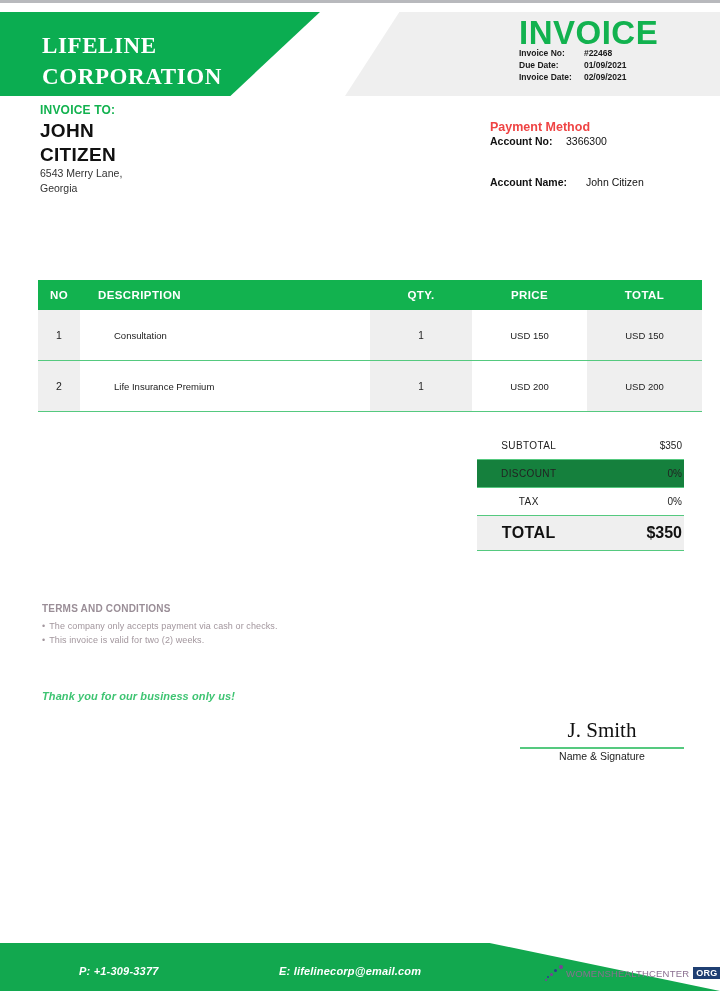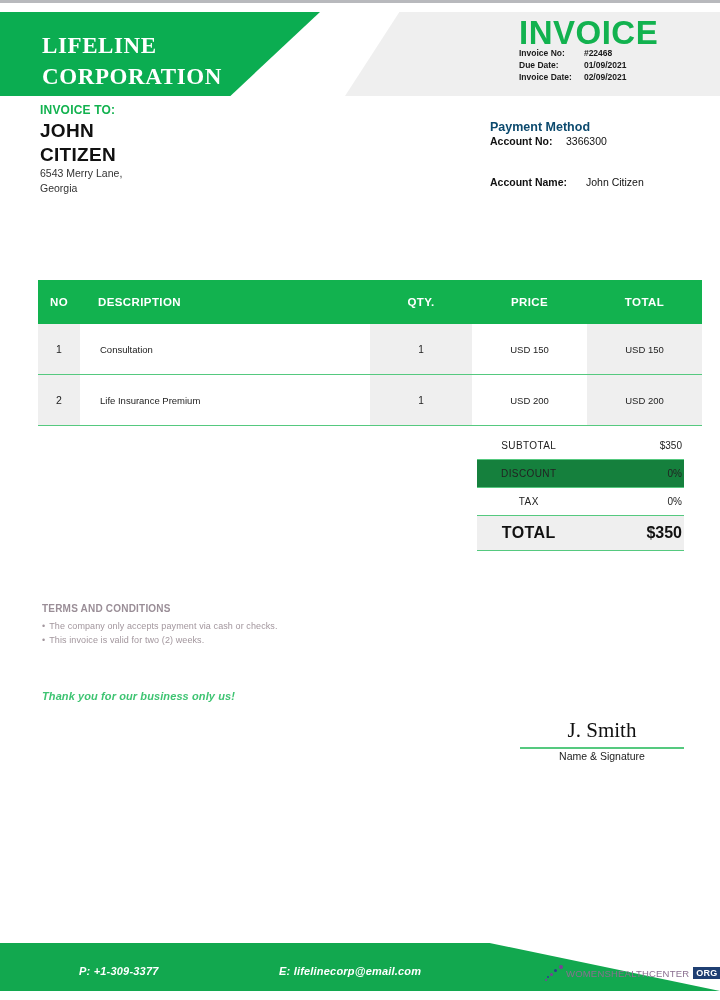--- a/index.html
+++ b/index.html
@@ -117,21 +117,21 @@
     line-height: 15px;
   }
 
   
   .pay-title {
     position: absolute;
     left: 490px;
     top: 120px;
     font-size: 12.5px;
     font-weight: bold;
-    color: #0c4a6e;
+    color: #ef4444;
   }
   .pay-row {
     position: absolute;
     left: 490px;
     font-size: 10.5px;
     color: #111111;
     white-space: nowrap;
   }
   .pay-row .k {
     font-weight: bold;
@@ -154,40 +154,40 @@
     width: 646px;
     border-collapse: collapse;
     table-layout: fixed;
   }
   .items thead th {
     background: #12b24f;
     color: #ffffff;
     font-size: 11.5px;
     font-weight: bold;
     letter-spacing: 0.4px;
-    height: 44px;
+    height: 30px;
     padding: 0;
     vertical-align: middle;
   }
   .items thead th.c-no    { width: 42px;  text-align: center; }
   .items thead th.c-desc  { width: 272px; text-align: left; padding-left: 18px; }
   .items thead th.c-qty   { width: 102px; text-align: center; }
   .items thead th.c-price { width: 115px; text-align: center; }
   .items thead th.c-total { width: 115px; text-align: center; }
 
   .items tbody td {
     height: 50px;
     padding: 0;
     font-size: 9.5px;
     color: #222222;
     vertical-align: middle;
     border-bottom: 1.5px solid #55c97f;
   }
   .items tbody td.c-no    { text-align: center; background: #efefef; font-size: 10.5px; }
-  .items tbody td.c-desc  { text-align: left; padding-left: 20px; background: #ffffff; }
+  .items tbody td.c-desc  { text-align: left; padding-left: 34px; background: #ffffff; }
   .items tbody td.c-qty   { text-align: center; background: #efefef; font-size: 10px; }
   .items tbody td.c-price { text-align: center; background: #ffffff; }
   .items tbody td.c-total { text-align: center; background: #efefef; }
 
   
   .totals {
     position: absolute;
     left: 477px;
     top: 432px;
     width: 207px;

